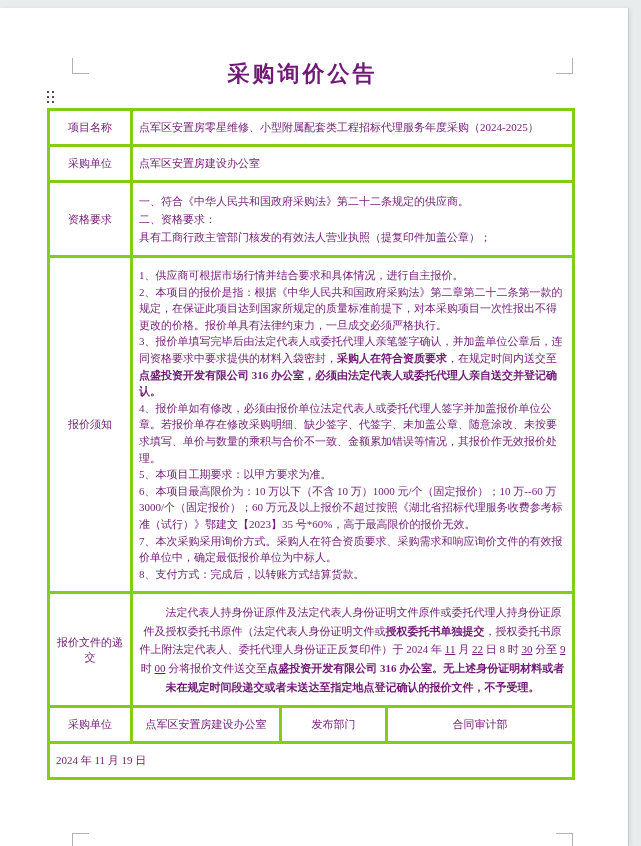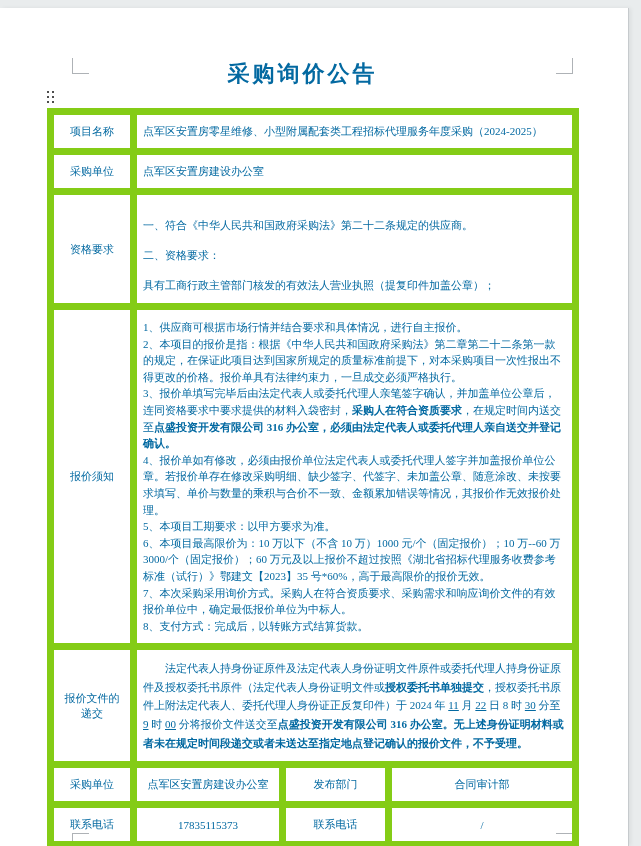--- a/index.html
+++ b/index.html
@@ -1,20 +1,20 @@
 <!DOCTYPE html>
 <html><head>
 <meta charset="utf-8">
 <style>
   html,body{margin:0;padding:0;}
   .canvas{
     position:relative;width:641px;height:846px;overflow:hidden;
     background:#e9eced;
     font-family:"Liberation Serif","DejaVu Serif",serif;
-    color:#0369a1;
+    color:#701a75;
   }
   .page{
     position:absolute;left:0;top:8px;width:628px;height:838px;
     background:#ffffff;
     box-shadow:1px 0 0 #c6cacd, 3px 0 4px rgba(0,0,0,0.06);
   }
   
   .crop{position:absolute;width:16px;height:15px;}
   .crop.tl{left:72px;top:50px;border-left:1px solid #aeb2b6;border-bottom:1px solid #aeb2b6;}
   .crop.tr{left:556px;top:50px;border-right:1px solid #aeb2b6;border-bottom:1px solid #aeb2b6;}
@@ -28,29 +28,29 @@
     position:absolute;left:47px;top:83px;
     display:grid;grid-template-columns:2px 2px;grid-auto-rows:2px;
     column-gap:3px;row-gap:3px;cursor:move;
   }
   .handle i{background:#4d4d4d;width:2px;height:2px;display:block;}
   table.doc{
     position:absolute;left:47px;top:100px;width:525px;
     border-collapse:collapse;table-layout:fixed;
     font-size:11px;
   }
-  .doc td{border:7px solid #84cc16;padding:9px 6px;vertical-align:middle;overflow:hidden;}
+  .doc td{border:3px solid #84cc16;padding:9px 6px;vertical-align:middle;overflow:hidden;}
   .lbl{text-align:center;padding:1px 3px;line-height:15px;}
   .val{text-align:left;}
   .ctr{text-align:center;}
   .h22{height:22px}.h21{height:21px}.h62{height:62px}.h300{height:300px}
   .h50{height:50px}.h96{height:96px}.h18{height:18px}.h20{height:20px}
   .para{line-height:16.6px;margin:0;}
-  .qual-cell .para{line-height:18px;margin-top:12px;}
-  .sub-cell .para{line-height:18.6px;}
+  .qual-cell .para{line-height:18px;}
+  .sub-cell .para{line-height:18.6px;text-align:center;}
   .indent .para{text-indent:2em;}
   .b{font-weight:bold;}
   .u{text-decoration:underline;}
   .date-cell{text-align:left;padding-right:7px;}
 </style>
 </head>
 <body>
 
 <div class="canvas">
   <div class="page">
@@ -125,26 +125,20 @@
       </tr>
 
       <tr class="h18">
         <td class="lbl">采购单位</td>
         <td class="ctr">点军区安置房建设办公室</td>
         <td class="ctr">发布部门</td>
         <td class="ctr">合同审计部</td>
       </tr>
 
 
-      <tr class="h18">
-        <td class="lbl">联系电话</td>
-        <td class="ctr">17835115373</td>
-        <td class="ctr">联系电话</td>
-        <td class="ctr">/</td>
-      </tr>
 
       <tr class="h20">
         <td class="date-cell" colspan="4">2024 年 11 月 19 日</td>
       </tr>
     </tbody>
       </table>
   </div>
 </div>
 
 </body></html>

